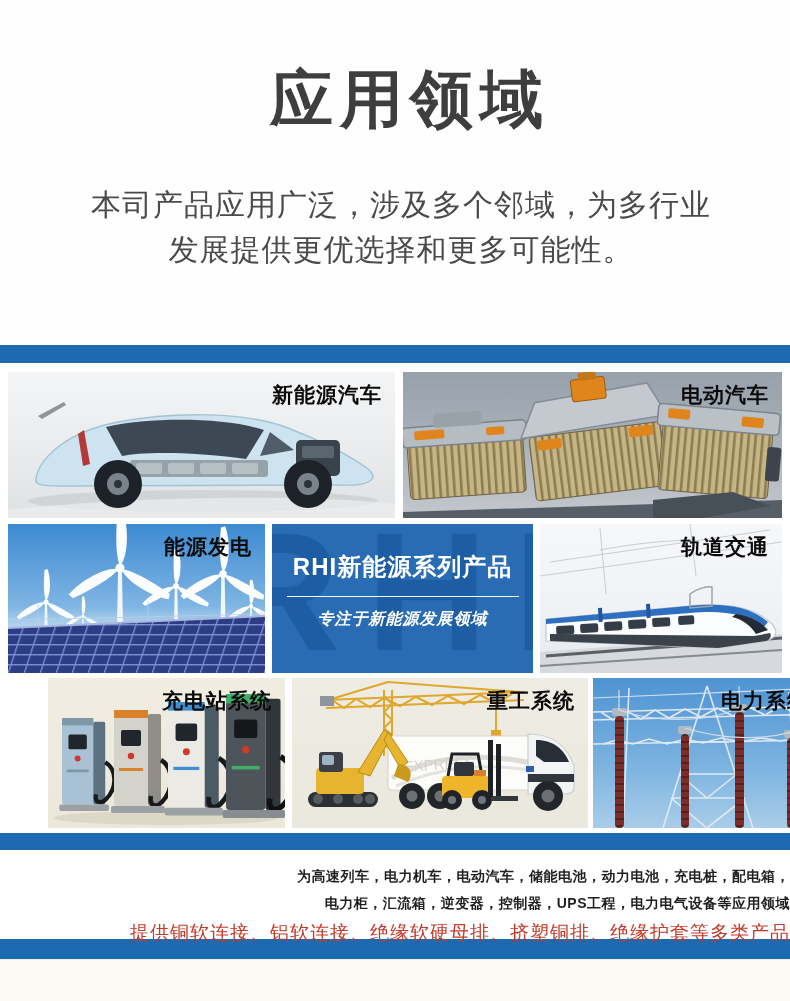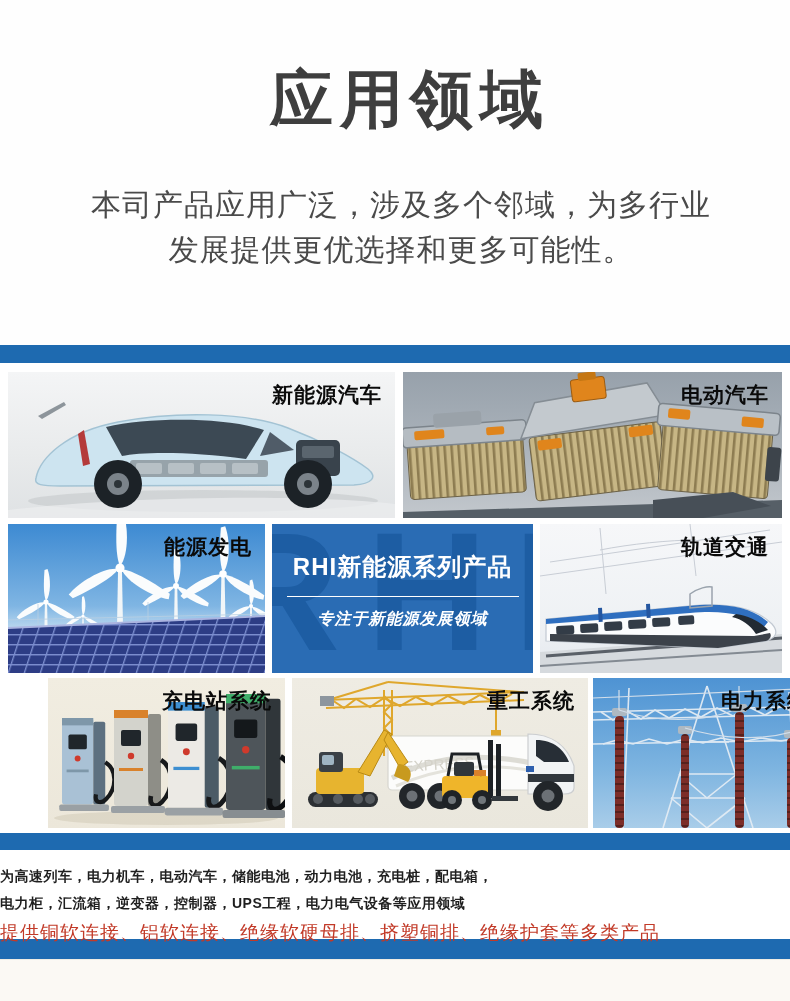--- a/index.html
+++ b/index.html
@@ -48,21 +48,21 @@
   .rhi-mark{
     position:absolute;top:50%;left:50%;transform:translate(-50%,-54%);
     font-size:168px;font-weight:900;color:#1d5da3;letter-spacing:26px;line-height:1;
     white-space:nowrap;z-index:1;user-select:none;
   }
   .rhi-content{position:relative;z-index:2;padding-top:27px;}
   .rhi-title{font-size:24px;font-weight:bold;letter-spacing:1px;}
   .rhi-divider{width:232px;height:1px;background:#ffffff;margin:13px auto 9px auto;}
   .rhi-line{font-size:16px;font-weight:bold;line-height:26px;letter-spacing:1px;font-style:italic;}
   
-  .foot{height:89px;box-sizing:border-box;padding-top:13px;text-align:left;background:#ffffff;}
+  .foot{height:89px;box-sizing:border-box;padding-top:13px;text-align:right;background:#ffffff;}
   .foot .black{font-size:14px;font-weight:600;color:#1f1f1f;line-height:27px;letter-spacing:.5px;}
   .foot .red{font-size:19px;font-weight:normal;color:#c23a28;line-height:26px;margin-top:3px;letter-spacing:1px;}
   .cream{height:42px;background:#fbf9f4;border-top:1px solid #efece4;box-sizing:border-box;}
 </style>
 </head>
 <body>
 
 <div class="hero">
   <h1>应用领域</h1>
   <div class="subtitle">

